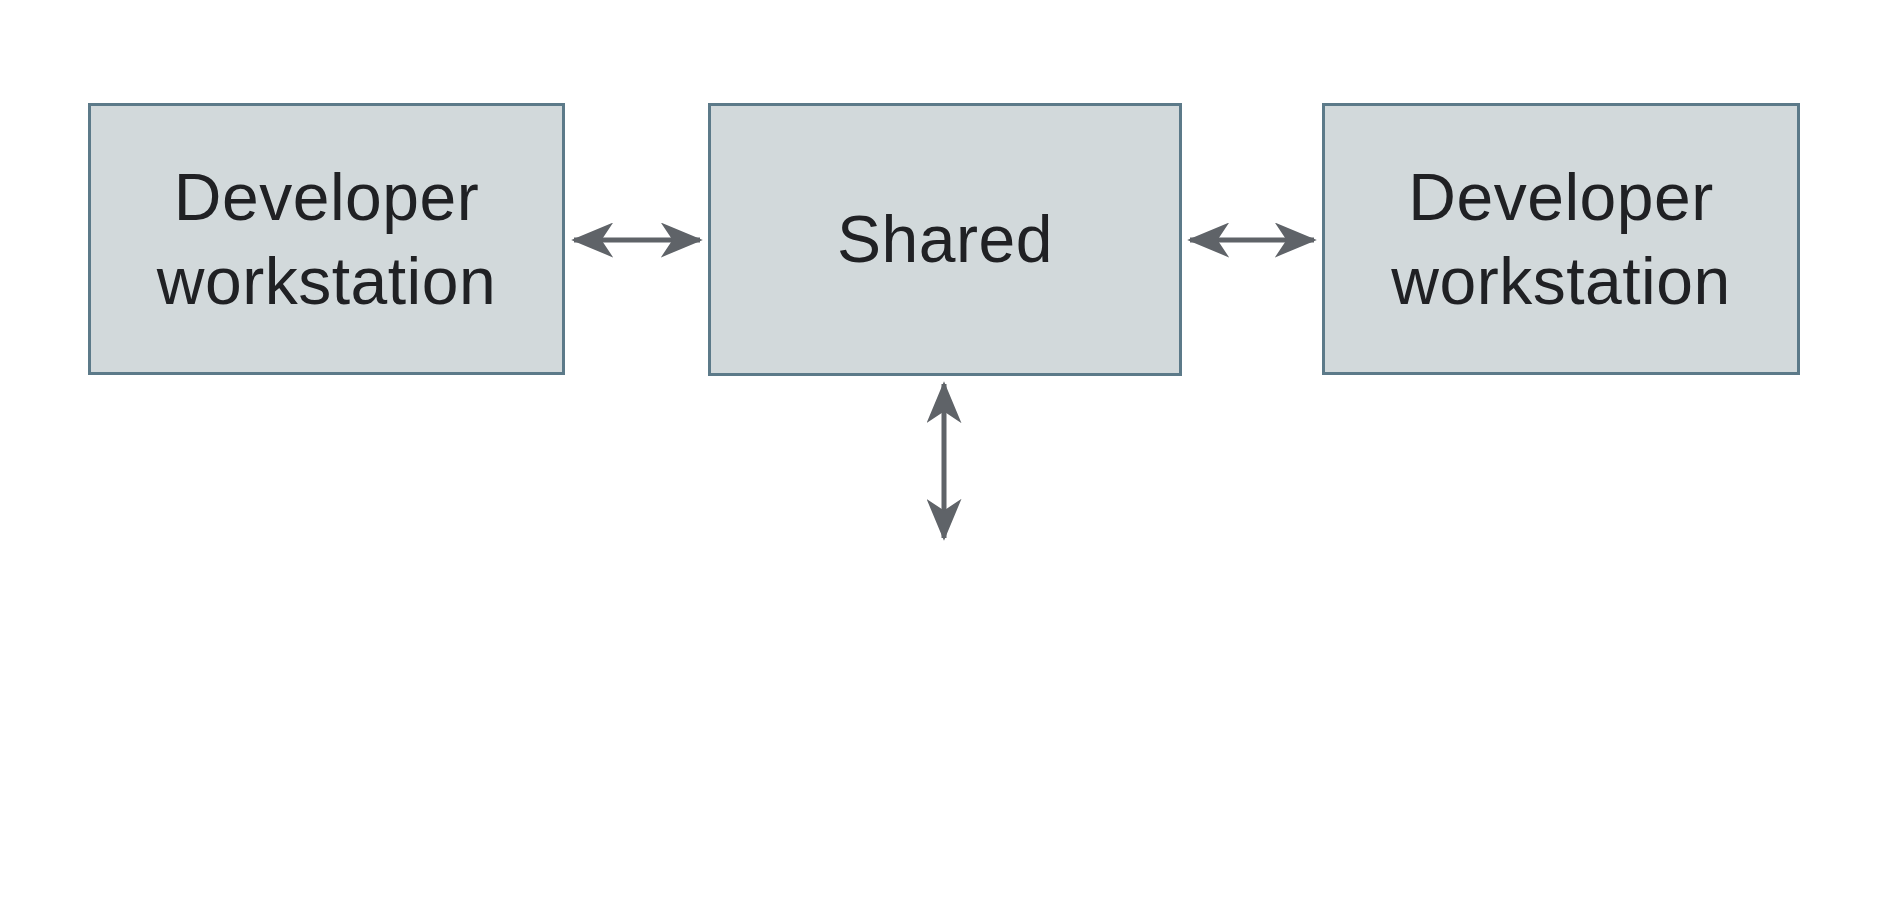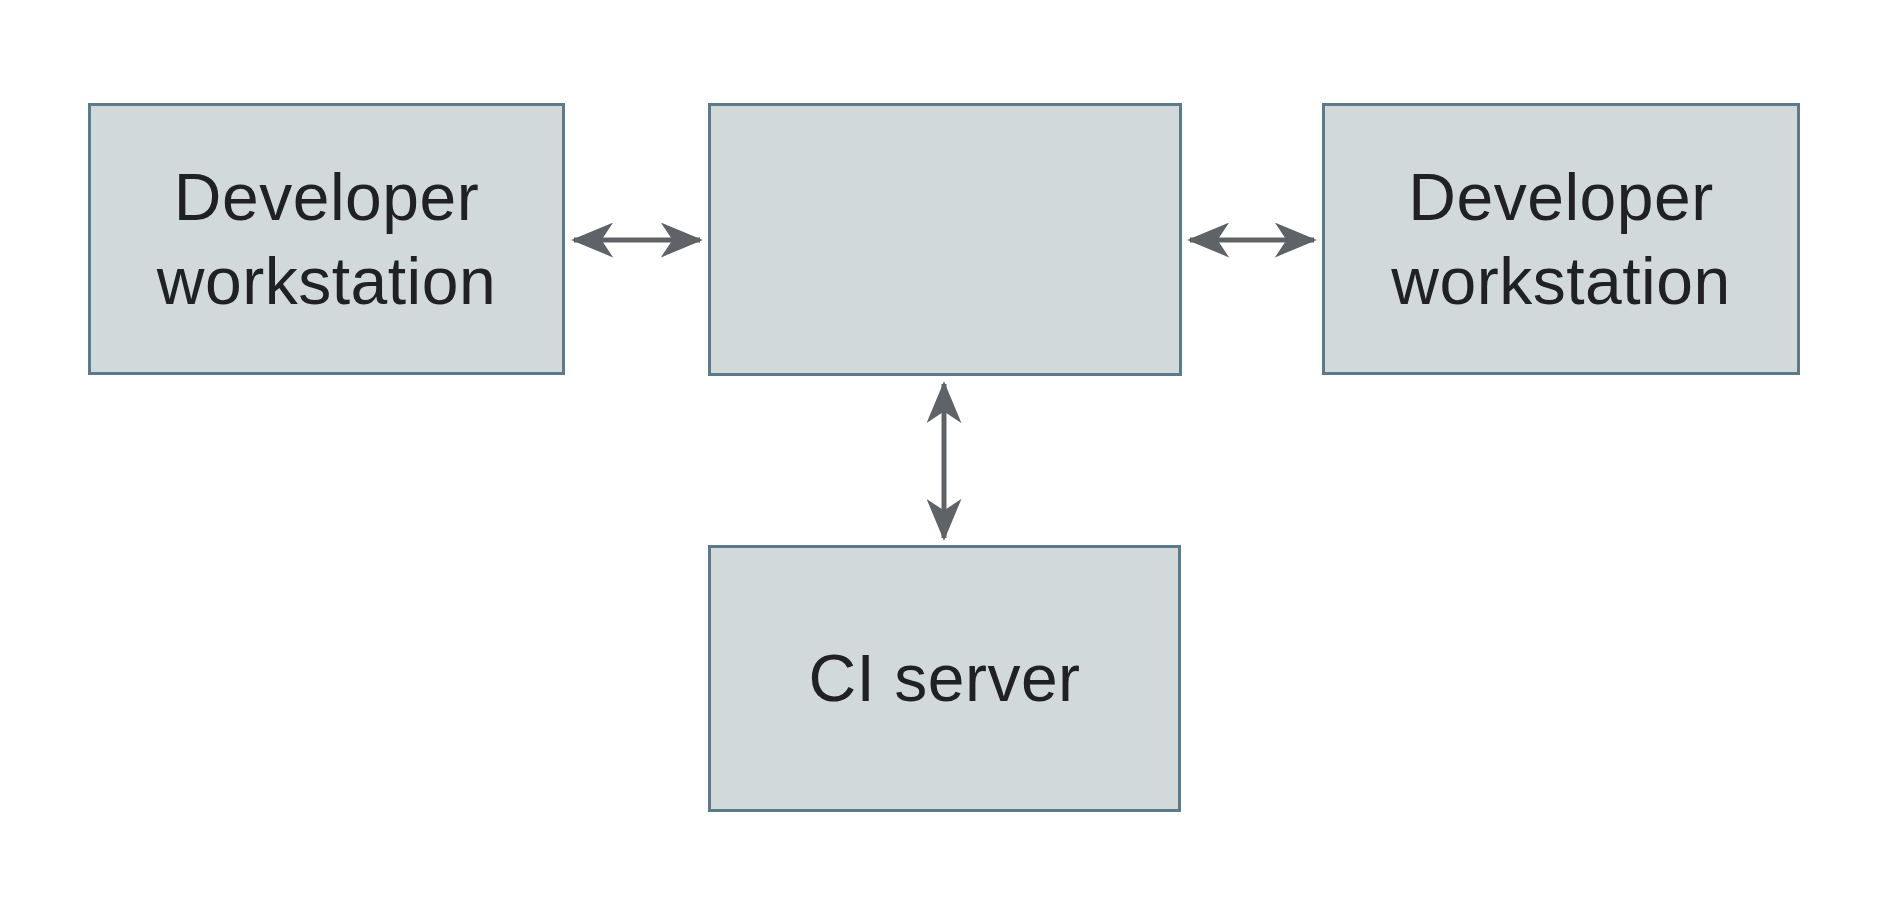--- a/index.html
+++ b/index.html
@@ -58,25 +58,22 @@
     <line x1="1190" y1="240" x2="1314" y2="240" stroke-width="5" marker-start="url(#barb)" marker-end="url(#barb)" stroke="#5f6368"></line>
     <line x1="944" y1="384" x2="944" y2="538" stroke-width="5" marker-start="url(#barb)" marker-end="url(#barb)" stroke="#5f6368"></line>
   </svg>
 
   <div class="node" id="node-dev-left">
     <span class="line">Developer</span>
     <span class="line">workstation</span>
   </div>
 
   <div class="node" id="node-cache">
+    <span class="line">Shared</span>
   </div>
 
   <div class="node" id="node-dev-right">
     <span class="line">Developer</span>
     <span class="line">workstation</span>
   </div>
 
-  <div class="node" id="node-ci">
-    <span class="line">CI server</span>
-    <span class="line"></span>
-  </div>
 
 </div>
 
 </body></html>

